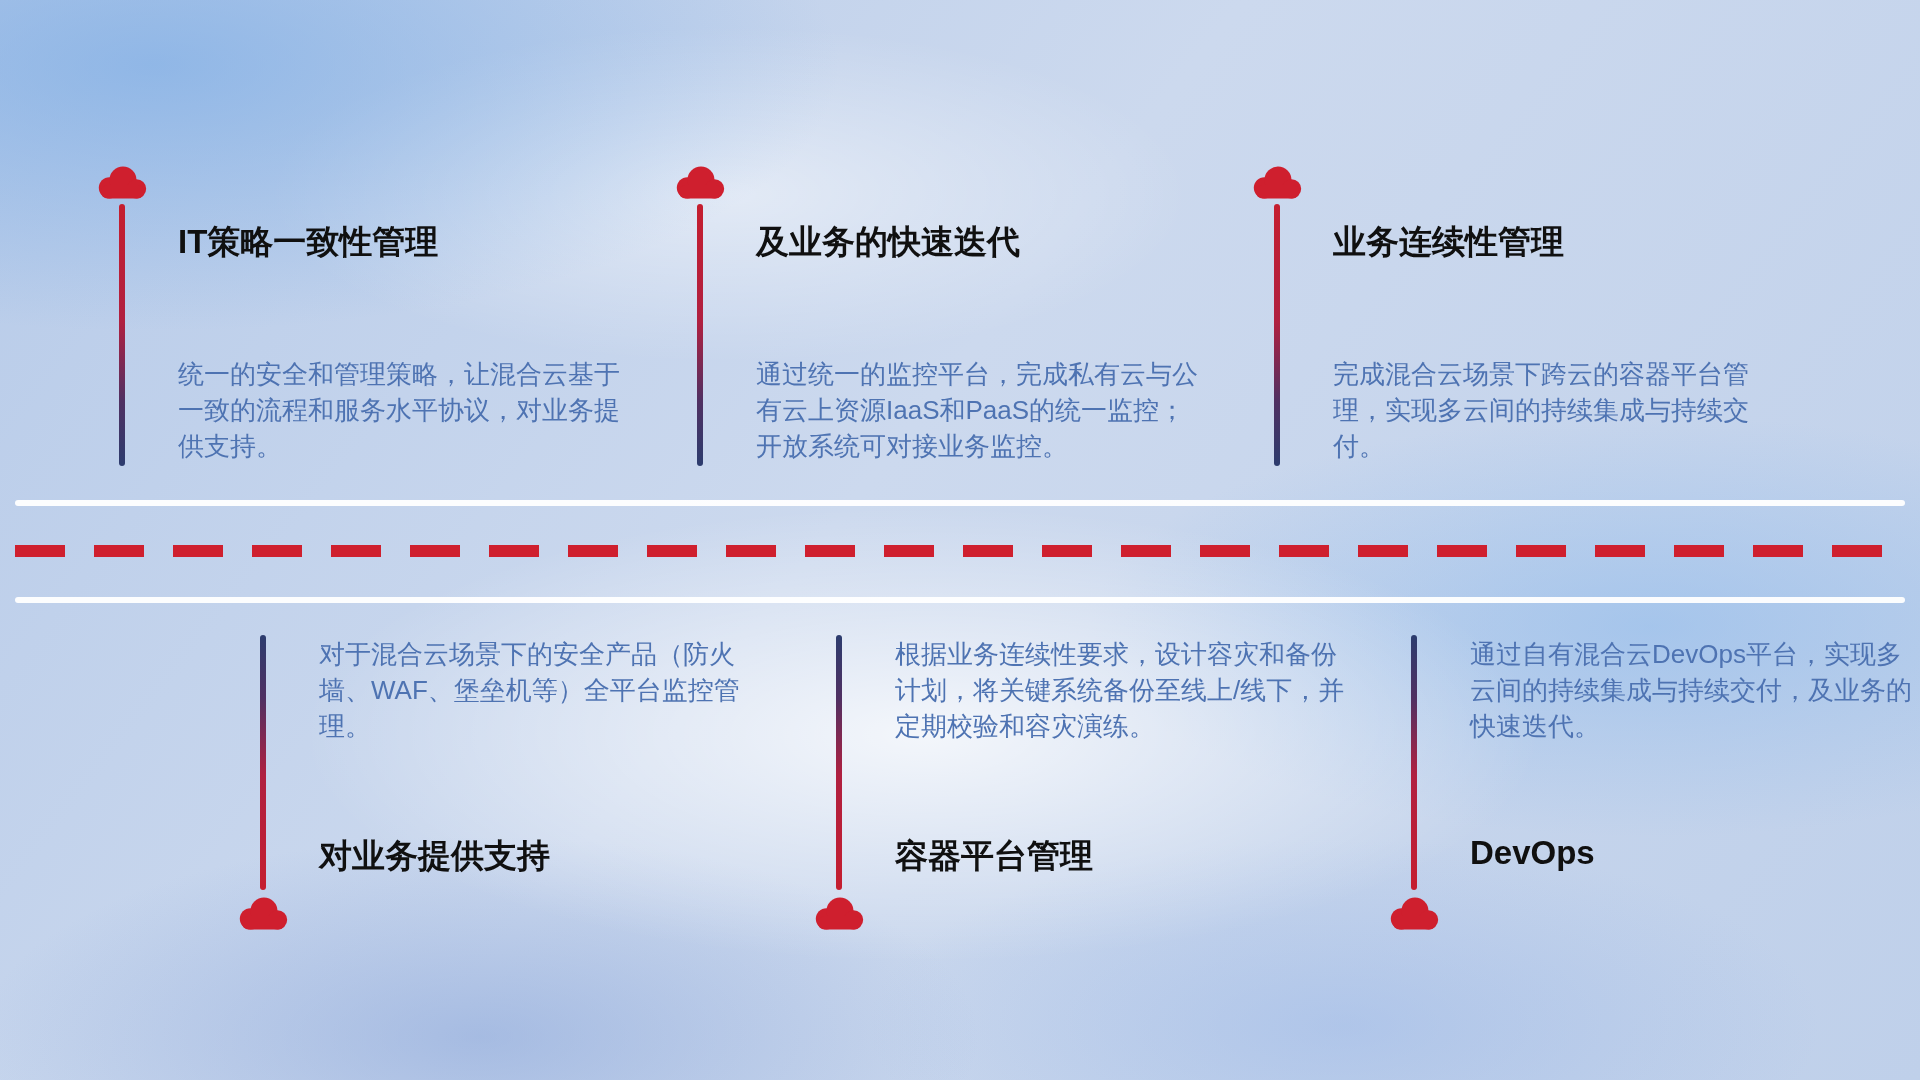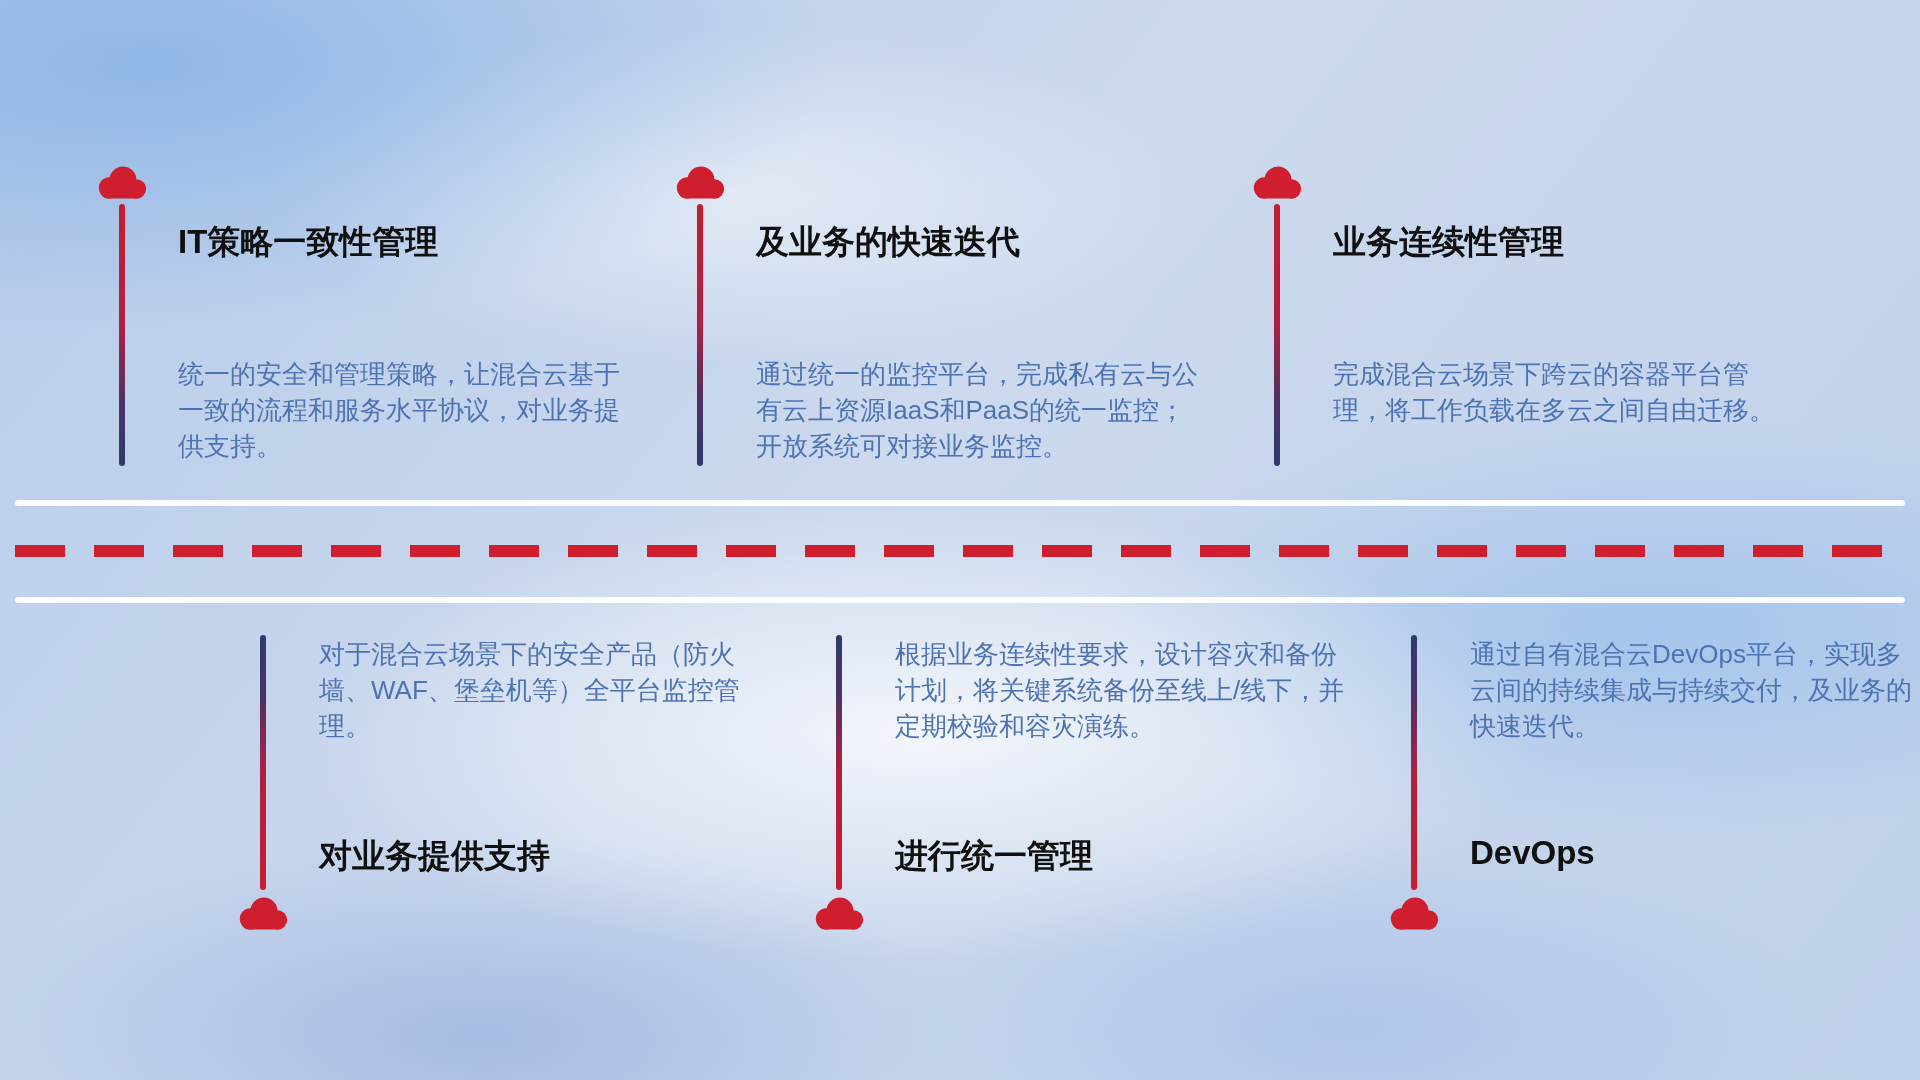--- a/index.html
+++ b/index.html
@@ -110,21 +110,21 @@
         <g fill="var(--red, #cf1f2e)">
           <circle cx="17" cy="25" r="11"></circle>
             <circle cx="31" cy="17" r="14"></circle>
           <circle cx="45" cy="26" r="10"></circle>
             <rect x="8" y="22" width="45" height="14" rx="7"></rect>
         </g>
       </svg>
     </span>
     <span class="stem"></span>
     <h2 class="title">业务连续性管理</h2>
-    <p class="desc">完成混合云场景下跨云的容器平台管理，将工作负载在多云之间自由迁移。</p>
+    <p class="desc">完成混合云场景下跨云的容器平台管理，实现多云间的持续集成与持续交付。</p>
   </div>
 
   <div class="item item-bottom" style="left:263px">
     <span class="stem"></span>
     <span class="cloud">
       <svg viewBox="0 0 60 40" width="58" height="40" aria-hidden="true">
         <g fill="var(--red, #cf1f2e)">
           <circle cx="17" cy="25" r="11"></circle>
             <circle cx="31" cy="17" r="14"></circle>
           <circle cx="45" cy="26" r="10"></circle>
@@ -142,21 +142,21 @@
       <svg viewBox="0 0 60 40" width="58" height="40" aria-hidden="true">
         <g fill="var(--red, #cf1f2e)">
           <circle cx="17" cy="25" r="11"></circle>
             <circle cx="31" cy="17" r="14"></circle>
           <circle cx="45" cy="26" r="10"></circle>
             <rect x="8" y="22" width="45" height="14" rx="7"></rect>
         </g>
       </svg>
     </span>
     <p class="desc">根据业务连续性要求，设计容灾和备份计划，将关键系统备份至线上/线下，并定期校验和容灾演练。</p>
-    <h2 class="title">进行统一管理</h2>
+    <h2 class="title">容器平台管理</h2>
   </div>
 
   <div class="item item-bottom" style="left:1414px">
     <span class="stem"></span>
     <span class="cloud">
       <svg viewBox="0 0 60 40" width="58" height="40" aria-hidden="true">
         <g fill="var(--red, #cf1f2e)">
           <circle cx="17" cy="25" r="11"></circle>
             <circle cx="31" cy="17" r="14"></circle>
           <circle cx="45" cy="26" r="10"></circle>

